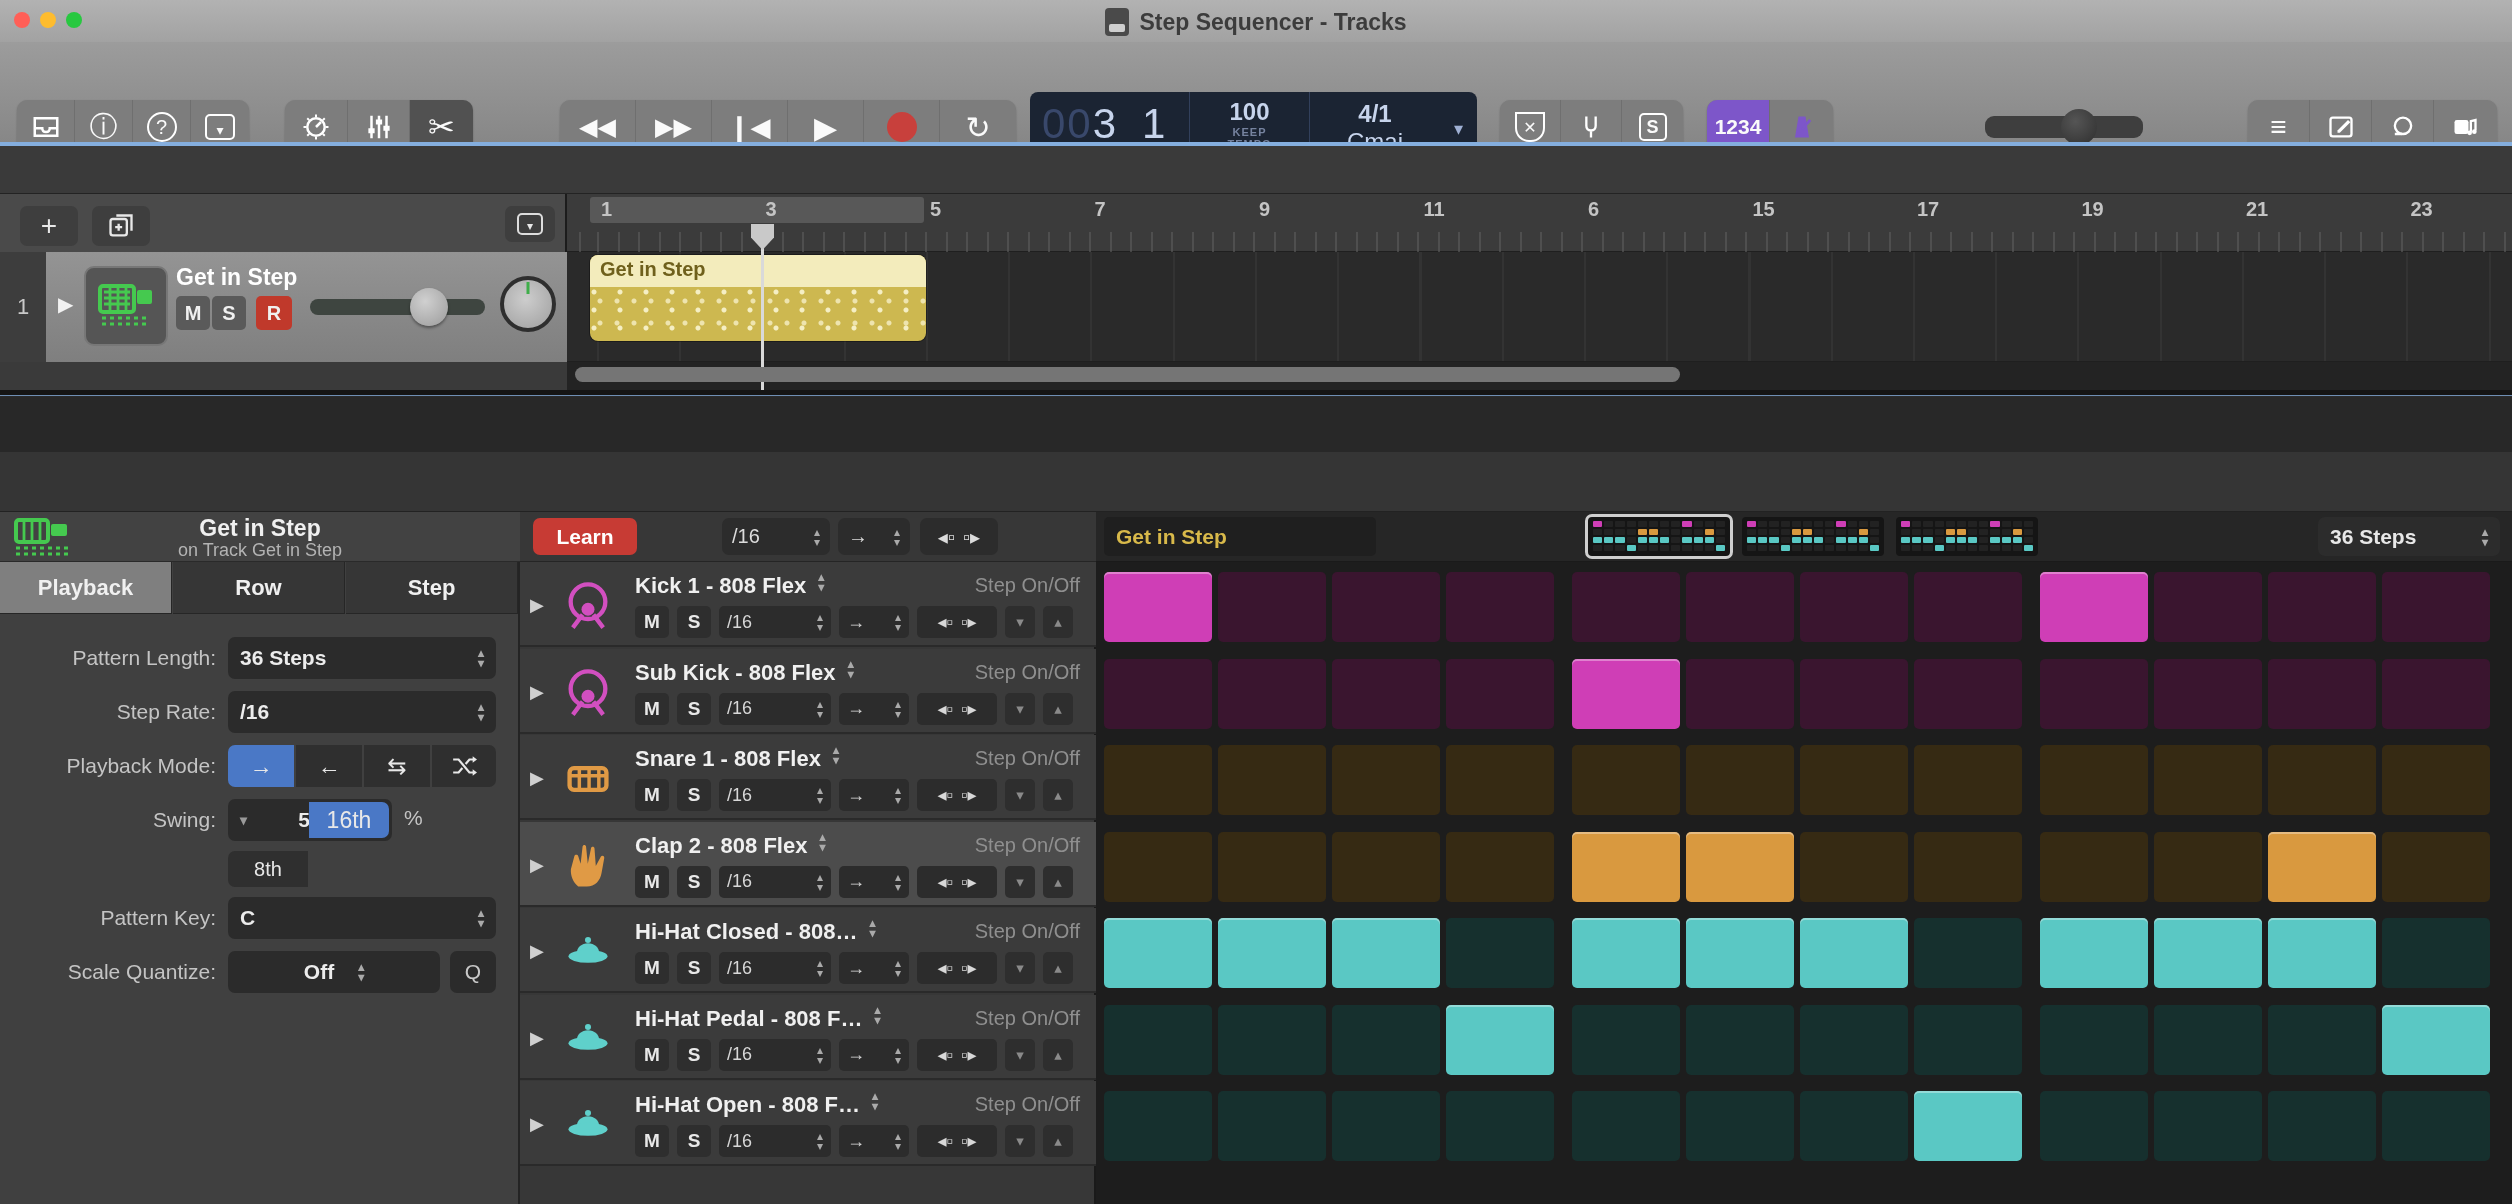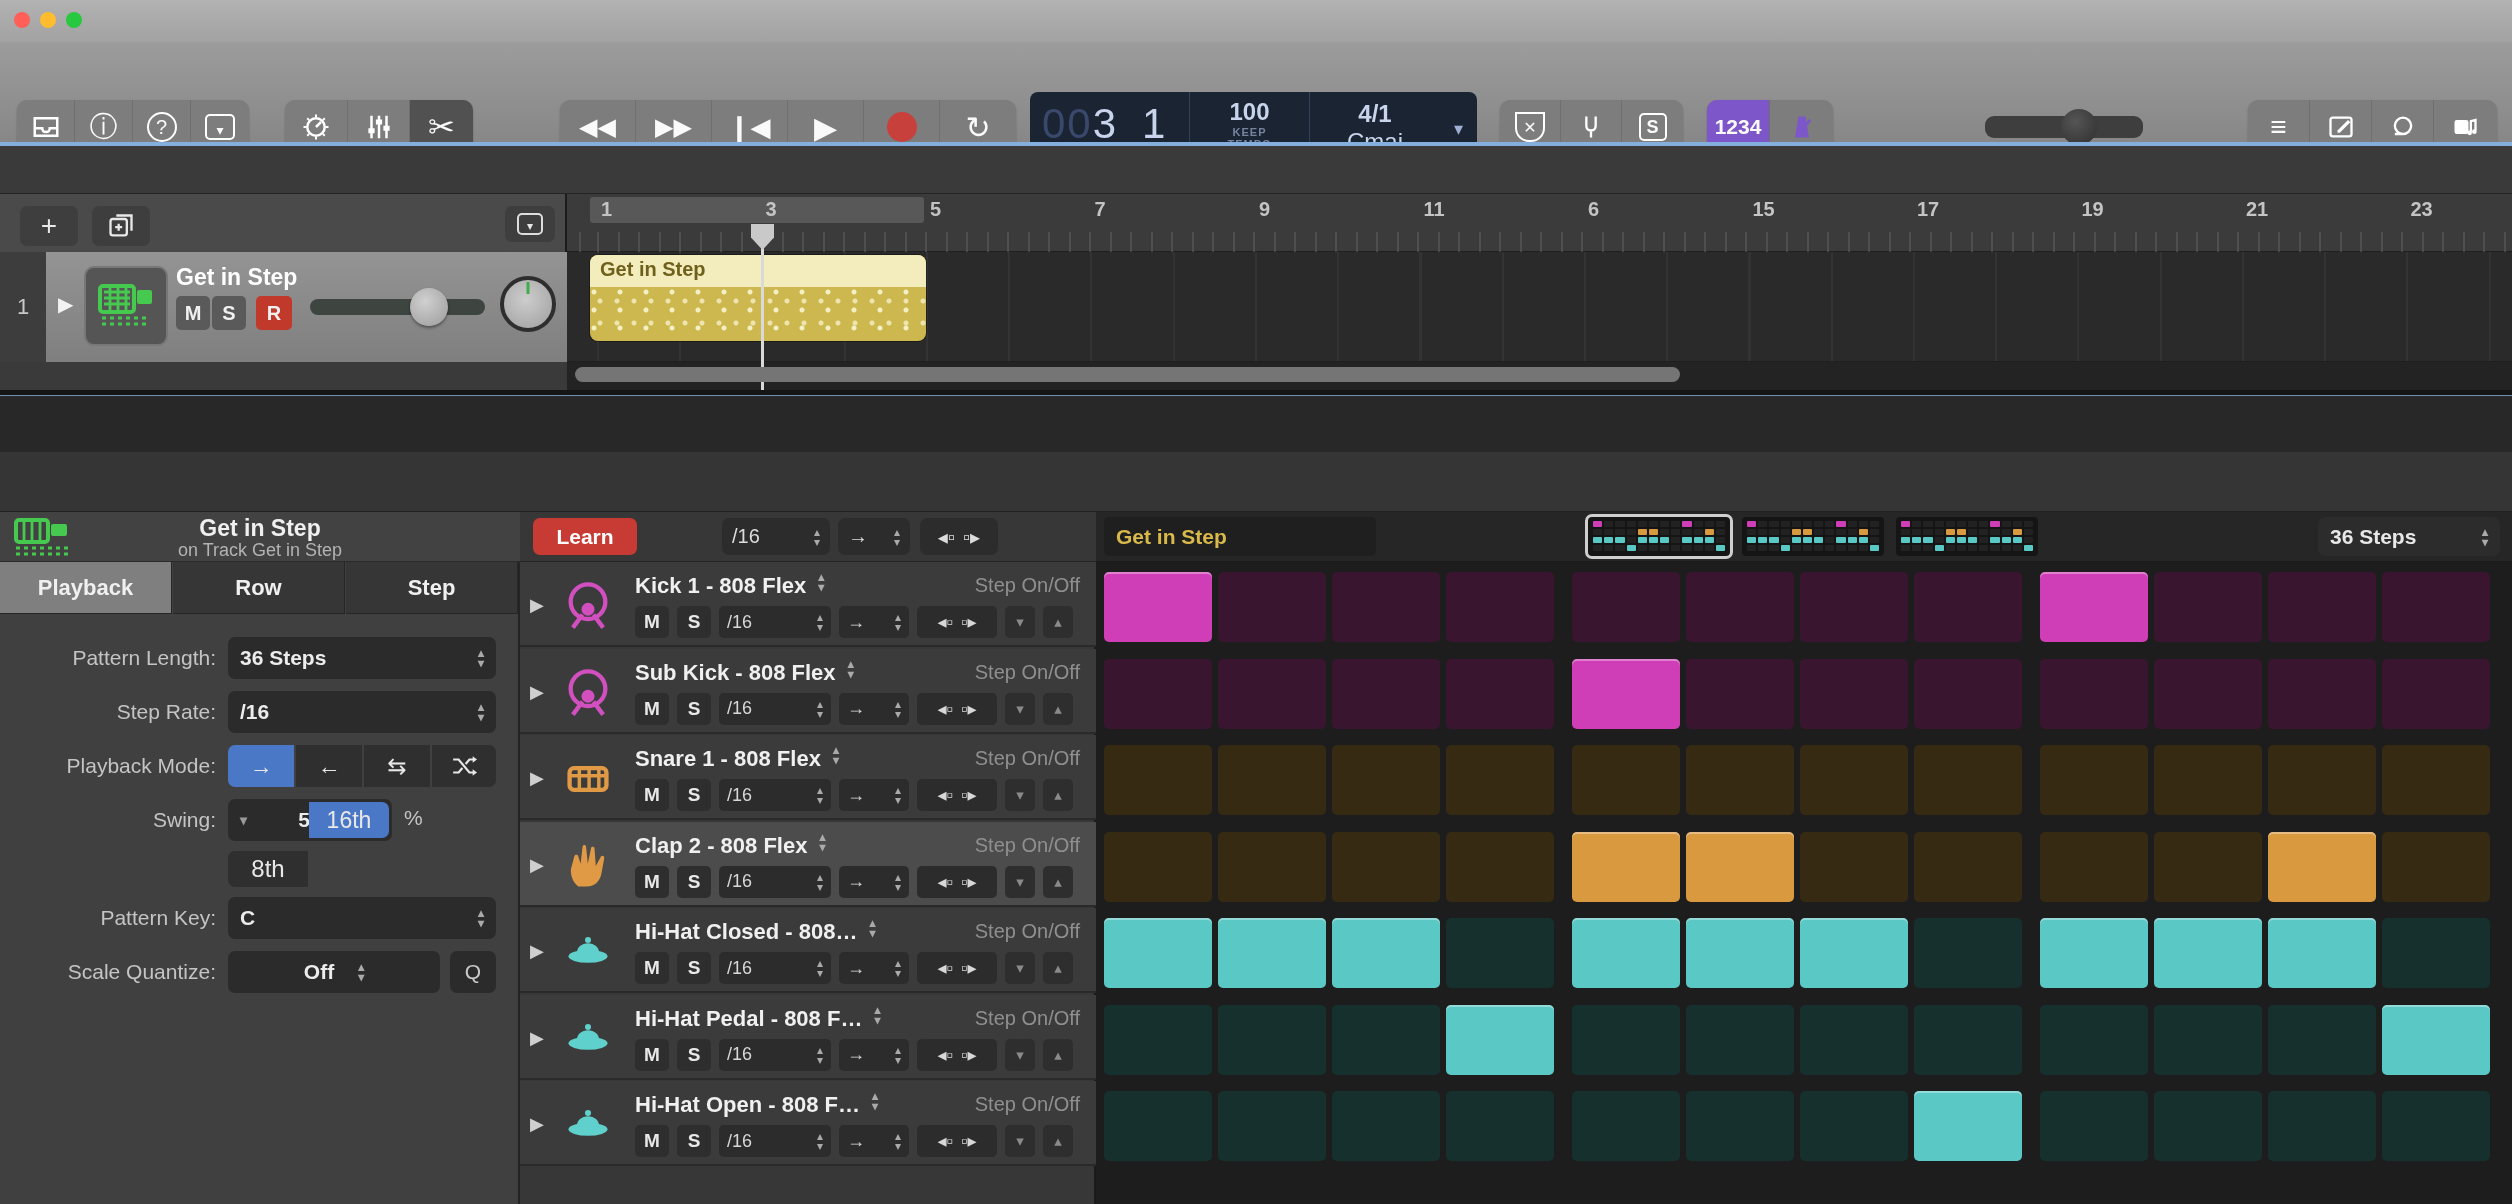--- a/index.html
+++ b/index.html
@@ -171,20 +171,23 @@
 </style>
 </head>
 <body>
 
 <div class="app">
 
   <div class="abs titlebar">
     <div class="abs tl" style="left:14px;background:#ff5f57"></div>
     <div class="abs tl" style="left:40px;background:#febc2e"></div>
     <div class="abs tl" style="left:66px;background:#28c840"></div>
+    <div class="abs title-wrap">
+      <span class="title-icon"></span><span>Step Sequencer - Tracks</span>
+    </div>
   </div>
 
   <div class="abs toolbar">
     <div class="abs tgroup" style="left:17px;width:232px">
       <div class="tbtn" style="width:58px">
         <svg width="30" height="30" viewBox="0 0 24 24">
             <path d="M3 5h18v14H3z M3 13h6c0 2 1.4 3 3 3s3-1 3-3h6" fill="none" stroke="#fff" stroke-width="2"></path>
           </svg>
         </div>
       <div class="tbtn" style="width:58px;font-size:28px">ⓘ</div>
@@ -550,21 +553,21 @@
         <path d="M20 1l4 3-4 3zM20 13l4 3-4 3z" fill="#e8e8e8"></path>
       </svg>
     </div>
   <div class="abs f-label" style="top:808px">Swing:</div>
   <div class="abs f-box" style="top:799px;width:164px">
     <span class="chev">▾</span>
     <span>50</span>
     <span class="chev">▴</span>
     </div>
   <div class="abs" style="left:404px;top:806px;font-size:21px;color:#c4c4c4">%</div>
-  <div class="abs seg" style="left:228px;top:851px;width:80px;height:36px;border-radius:7px 0 0 7px;font-size:24px">8th</div>
+  <div class="abs seg" style="left:228px;top:851px;width:80px;height:36px;border-radius:7px 0 0 7px;font-size:20px">8th</div>
   <div class="abs seg active" style="left:309px;top:802px;width:80px;height:36px;border-radius:0 7px 7px 0;font-size:23px">16th</div>
   <div class="abs f-label" style="top:906px">Pattern Key:</div>
   <div class="abs f-box" style="top:897px">
       <span>C</span>
       <span class="stepper">▴<br>▾</span>
     </div>
   <div class="abs f-label" style="top:960px">Scale Quantize:</div>
   <div class="abs f-box" style="top:951px;width:212px;justify-content:center;gap:24px">
       <span>Off</span>
       <span class="stepper">▴<br>▾</span>

